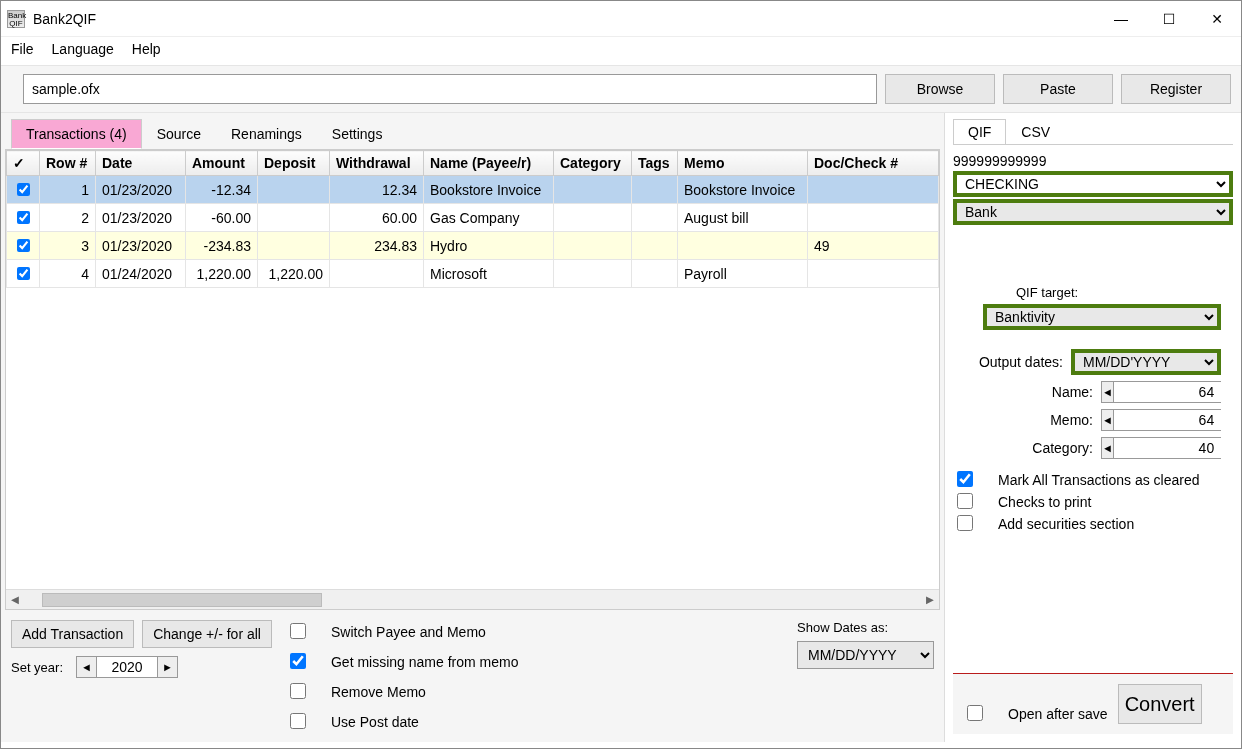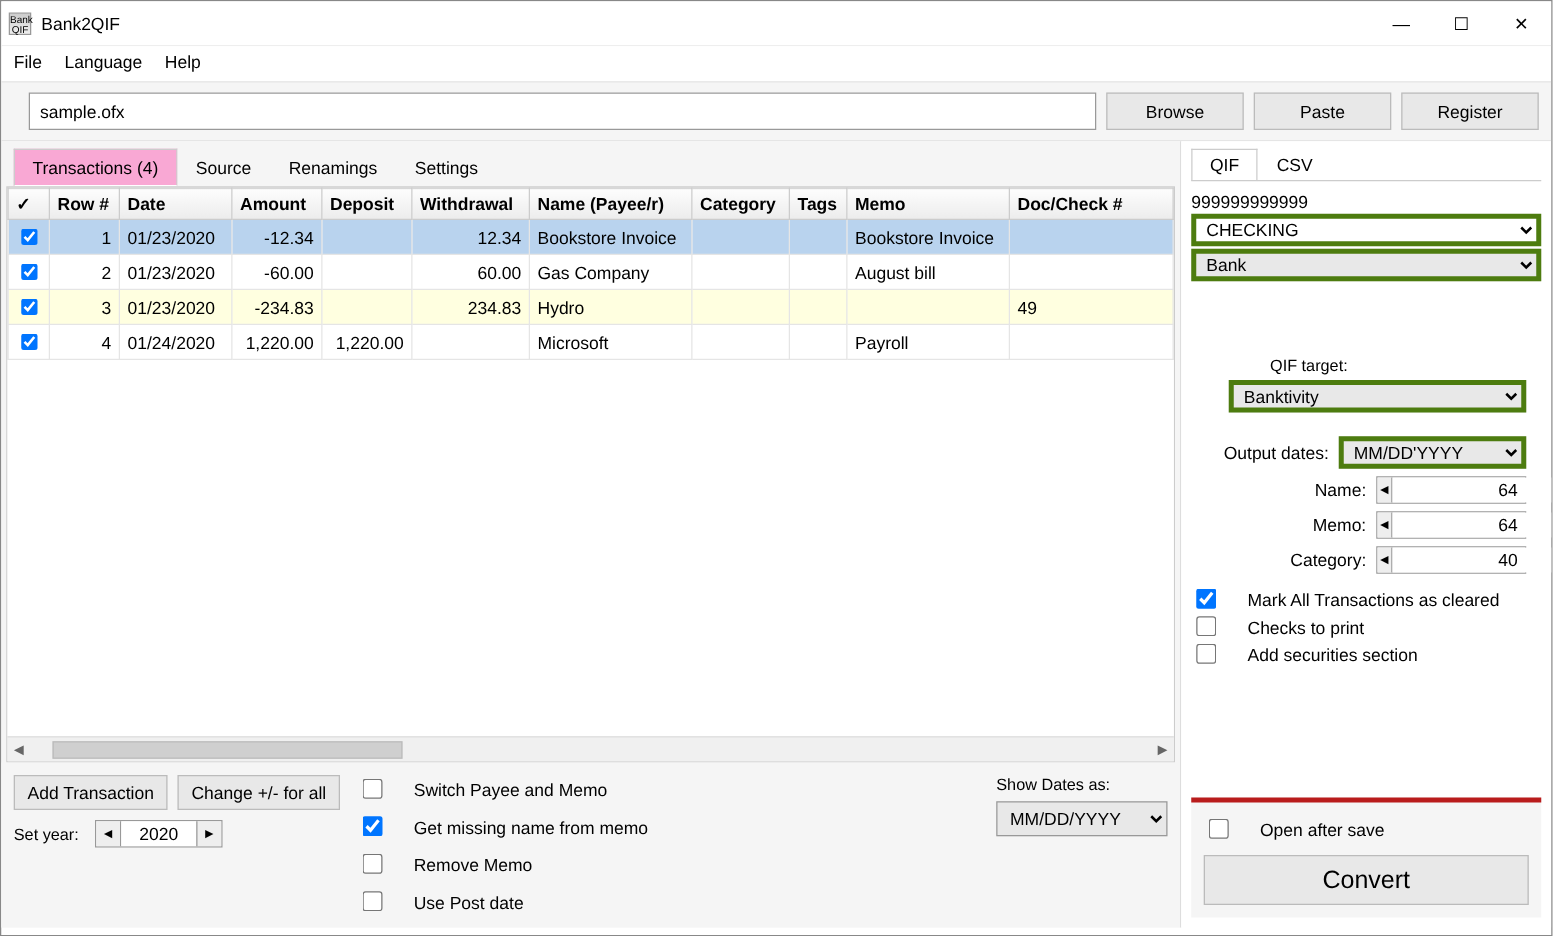--- a/index.html
+++ b/index.html
@@ -243,23 +243,23 @@
   }
   .spn button:first-child { border-right:1px solid #999; }
   .spn button:last-child { border-left:1px solid #999; }
   .spn input {
     flex:1; text-align:center; border:none; font-size:14px; outline:none;
   }
   .convert-area {
     margin-top:auto;
     background:#f5f5f5;
     padding:10px;
-    border-top:4px solid #b91c1c;
-    display:flex;
-    flex-direction:column;
+    border-top:1px solid #b91c1c;
+    display:flex;
+    flex-direction:row;
     gap:10px;
   }
   .convert-btn {
     height:40px;
     background:#e8e8e8;
     border:1px solid #bbb;
     font-size:20px;
     cursor:pointer;
   }
   .sec-title { text-align:center; font-size:14px; margin:4px 0; }

